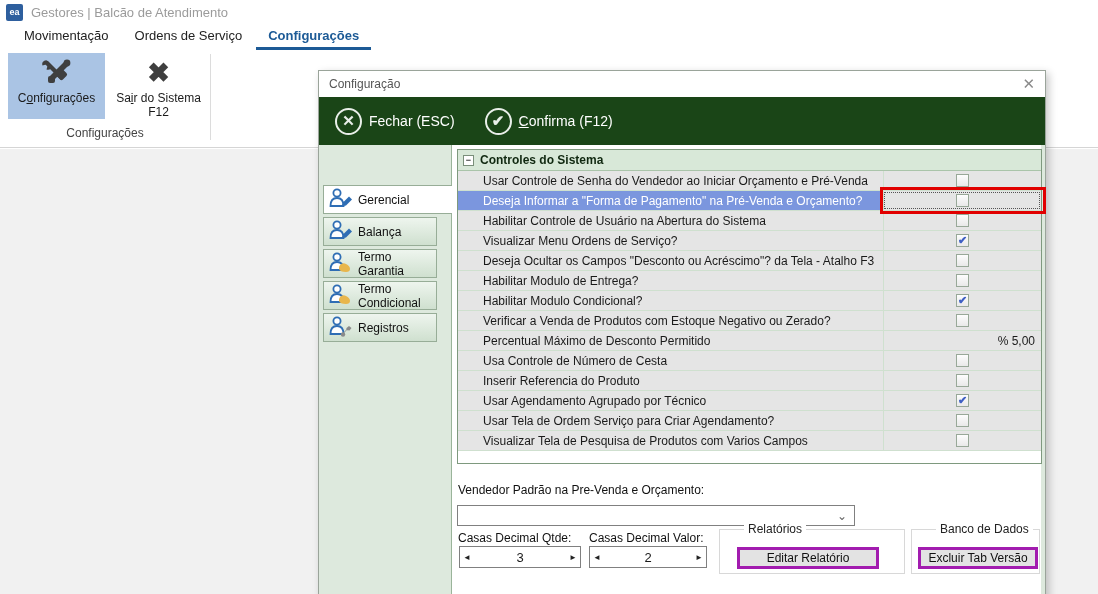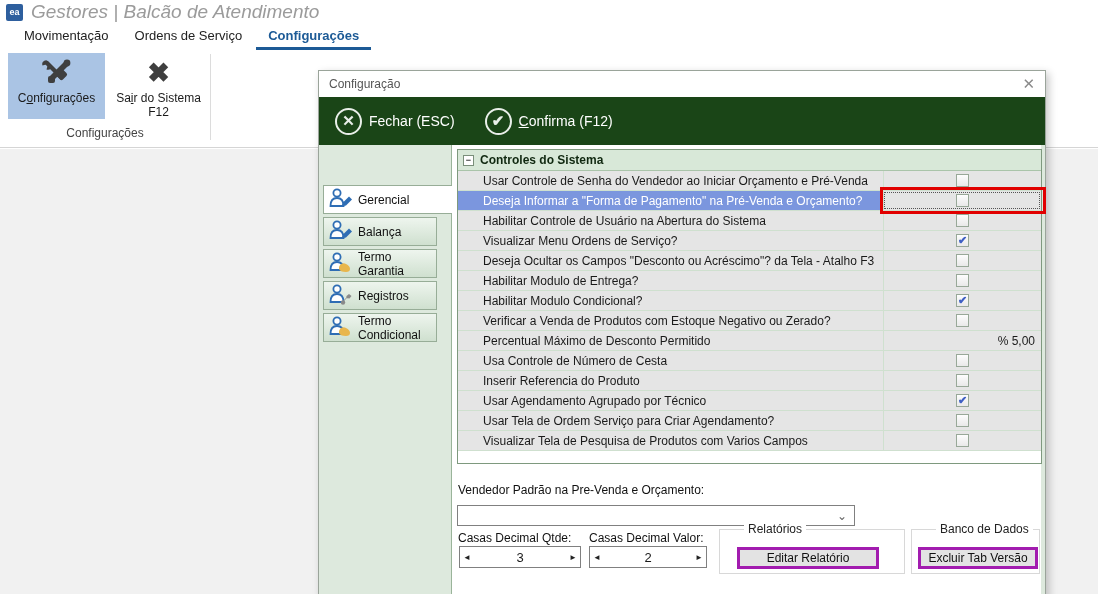--- a/index.html
+++ b/index.html
@@ -3,21 +3,21 @@
 <meta charset="utf-8">
 <style>
   * { box-sizing: border-box; margin: 0; padding: 0; }
   html,body { width:1098px; height:594px; overflow:hidden; }
   body { font-family:"Liberation Sans", sans-serif; background:#ffffff; position:relative; font-size:12px; color:#1a1a1a; }
 
   
   .app-titlebar { height:24px; display:flex; align-items:center; padding-left:6px; gap:8px; }
   .app-logo { width:17px; height:17px; background:#2e5f9e; color:#fff; font-size:9px; font-weight:bold;
               display:flex; align-items:center; justify-content:center; border-radius:2px; }
-  .app-title { color:#9b9b9b; font-size:19px;font-style:italic; }
+  .app-title { color:#9b9b9b; font-size:13px; }
 
   .tab-strip { display:flex; align-items:flex-end; padding-left:12px; height:26px; }
   .tab { font-size:13px; color:#222; padding:4px 12px 7px 12px; margin-right:2px; cursor:default; }
   .tab.active { color:#1c5a96; font-weight:bold; border-bottom:3px solid #1c5a96; padding-bottom:4px; }
 
   .ribbon { height:98px; position:relative; background:#fff; border-bottom:1px solid #d5d5d5; }
   .ribbon-sep { position:absolute; left:210px; top:4px; height:86px; border-left:1px solid #dcdcdc; }
   .ribbon-btn { position:absolute; top:3px; width:97px; height:66px; display:flex; flex-direction:column;
                 align-items:center; justify-content:flex-start; font-size:12px; text-align:center; cursor:default; }
   .ribbon-btn .rb-icon { height:36px; display:flex; align-items:center; justify-content:center; margin-top:2px; }
@@ -177,32 +177,32 @@
               <circle cx="9" cy="6" r="3.6" fill="#fff" stroke="#2e6db4" stroke-width="1.8"></circle>
               <path d="M2.5 19 C2.5 12.5 6 11 9 11 C12 11 15.5 12.5 15.5 19 Z" fill="#fff" stroke="#2e6db4" stroke-width="1.8"></path>
               <path d="M12 14 q3 -3 6 -1 q4 2 4 5 q0 3 -4 3 q-6 0 -7 -3 q-0.5 -2 1 -4 Z" fill="#e8b64c"></path>
             </svg></span>
           <span>Termo Garantia</span>
         </div>
         <div class="side-tab">
           <span><svg width="24" height="22" viewBox="0 0 24 22">
               <circle cx="9" cy="6" r="3.6" fill="#fff" stroke="#2e6db4" stroke-width="1.8"></circle>
               <path d="M2.5 19 C2.5 12.5 6 11 9 11 C12 11 15.5 12.5 15.5 19 Z" fill="#fff" stroke="#2e6db4" stroke-width="1.8"></path>
+              <path d="M12 14 q3 -3 6 -1 q4 2 4 5 q0 3 -4 3 q-6 0 -7 -3 q-0.5 -2 1 -4 Z" fill="#e8b64c"></path>
+            </svg></span>
+          <span>Termo Condicional</span>
+        </div>
+        <div class="side-tab">
+          <span><svg width="24" height="22" viewBox="0 0 24 22">
+              <circle cx="9" cy="6" r="3.6" fill="#fff" stroke="#2e6db4" stroke-width="1.8"></circle>
+              <path d="M2.5 19 C2.5 12.5 6 11 9 11 C12 11 15.5 12.5 15.5 19 Z" fill="#fff" stroke="#2e6db4" stroke-width="1.8"></path>
               <path d="M13 20 L18 15 L21.5 15.5 L23.5 13 L21 11 L18.5 13 L18 16 L13 20.5 Z" fill="#8a8a8a"></path>
               <circle cx="15" cy="19.5" r="2.2" fill="#8a8a8a"></circle>
             </svg></span>
           <span>Registros</span>
-        </div>
-        <div class="side-tab">
-          <span><svg width="24" height="22" viewBox="0 0 24 22">
-              <circle cx="9" cy="6" r="3.6" fill="#fff" stroke="#2e6db4" stroke-width="1.8"></circle>
-              <path d="M2.5 19 C2.5 12.5 6 11 9 11 C12 11 15.5 12.5 15.5 19 Z" fill="#fff" stroke="#2e6db4" stroke-width="1.8"></path>
-              <path d="M12 14 q3 -3 6 -1 q4 2 4 5 q0 3 -4 3 q-6 0 -7 -3 q-0.5 -2 1 -4 Z" fill="#e8b64c"></path>
-            </svg></span>
-          <span>Termo Condicional</span>
         </div>
       </div>
 
     <div class="main-panel">
       <div class="grid">
         <div class="grid-header">
           <span class="collapse-box">−</span>
           <span>Controles do Sistema</span>
         </div>
         <div id="grid-rows">

